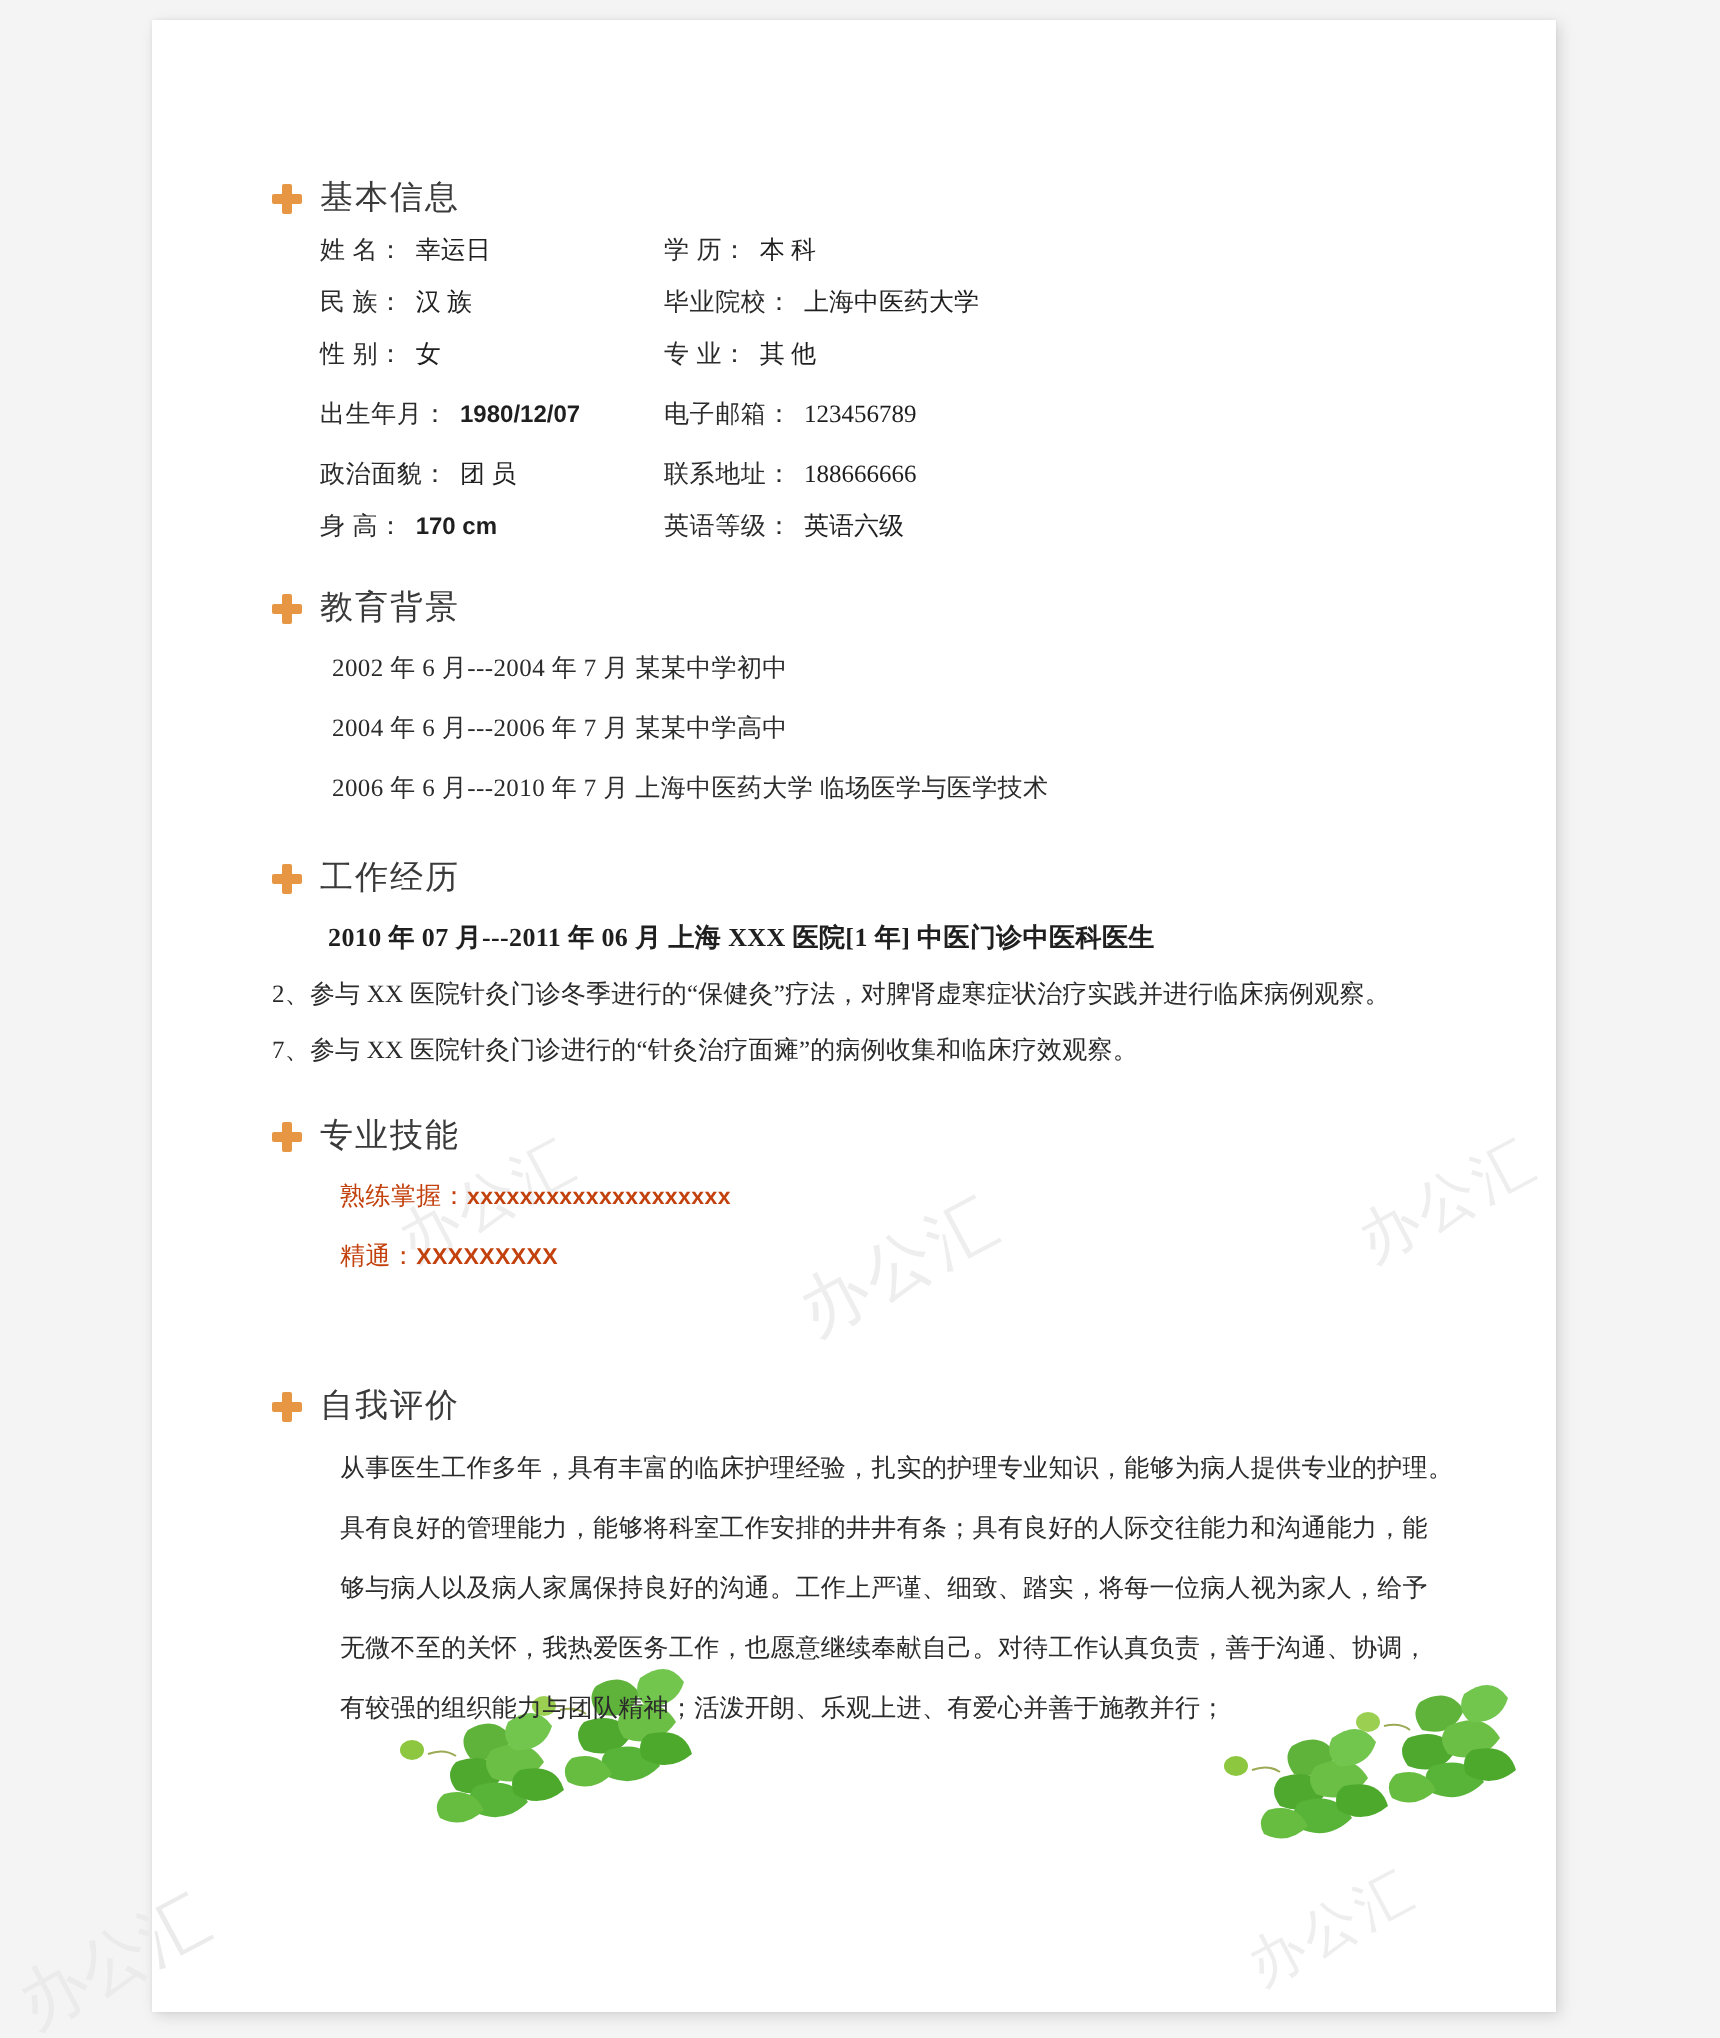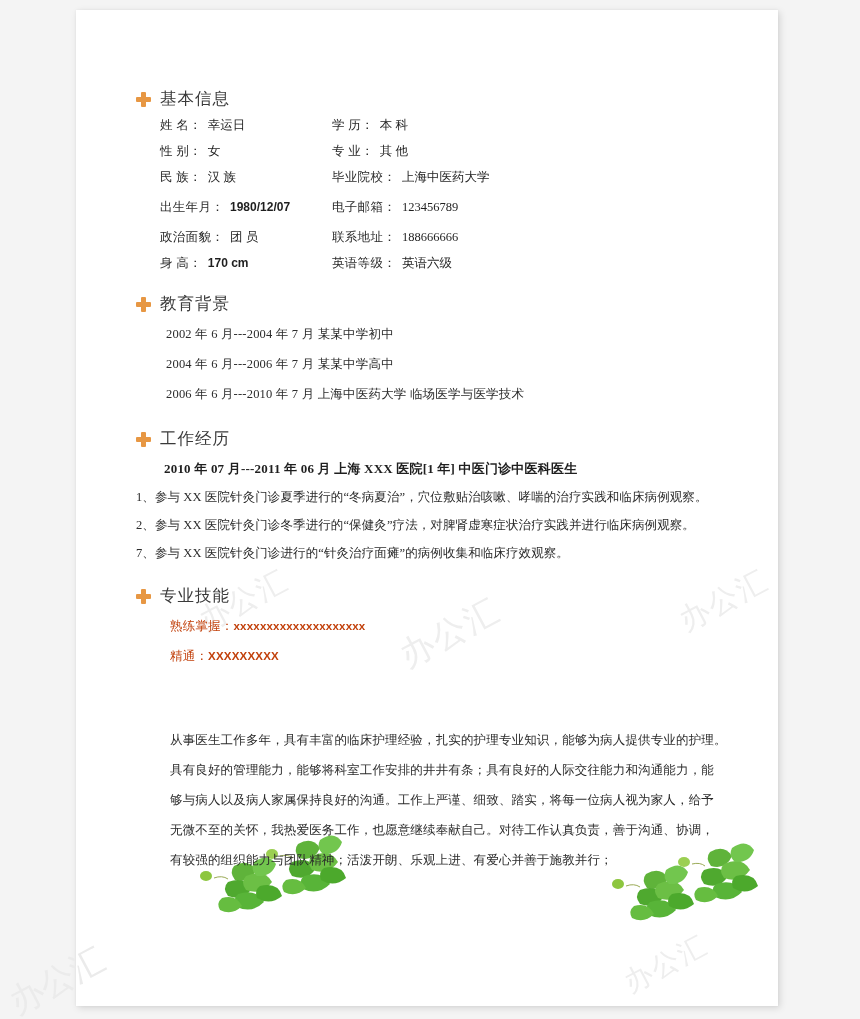--- a/index.html
+++ b/index.html
@@ -231,37 +231,37 @@
             <span class="bi-value serif-num">幸运日</span>
           </div>
           <div class="bi-cell right">
             <span class="bi-label">学     历：</span>
             <span class="bi-value serif-num">本 科</span>
           </div>
         </div>
 
         <div class="bi-row">
           <div class="bi-cell left">
+            <span class="bi-label">民     族：</span>
+            <span class="bi-value serif-num">汉 族</span>
+          </div>
+          <div class="bi-cell right">
+            <span class="bi-label">毕业院校：</span>
+            <span class="bi-value serif-num">上海中医药大学</span>
+          </div>
+        </div>
+
+        <div class="bi-row">
+          <div class="bi-cell left">
             <span class="bi-label">性     别：</span>
             <span class="bi-value serif-num">女</span>
           </div>
           <div class="bi-cell right">
             <span class="bi-label">专     业：</span>
             <span class="bi-value serif-num">其 他</span>
-          </div>
-        </div>
-
-        <div class="bi-row">
-          <div class="bi-cell left">
-            <span class="bi-label">民     族：</span>
-            <span class="bi-value serif-num">汉 族</span>
-          </div>
-          <div class="bi-cell right">
-            <span class="bi-label">毕业院校：</span>
-            <span class="bi-value serif-num">上海中医药大学</span>
           </div>
         </div>
 
         <div class="bi-row gap-top">
           <div class="bi-cell left">
             <span class="bi-label">出生年月：</span>
             <span class="bi-value sans">1980/12/07</span>
           </div>
           <div class="bi-cell right">
             <span class="bi-label">电子邮箱：</span>
@@ -310,21 +310,20 @@
 
     <div class="sec-gap-sm"></div>
 
     <div class="section">
       <div class="section-head">
         <span class="plus-icon"></span>
         <span class="section-title">工作经历</span>
       </div>
       <div class="work-list">
         <div class="work-header">2010 年 07 月---2011 年 06 月    上海 XXX 医院[1 年]    中医门诊中医科医生</div>
-        <div class="work-bullet">1、参与 XX 医院针灸门诊夏季进行的“冬病夏治”，穴位敷贴治咳嗽、哮喘的治疗实践和临床病例观察。</div>
         <div class="work-bullet">2、参与 XX 医院针灸门诊冬季进行的“保健灸”疗法，对脾肾虚寒症状治疗实践并进行临床病例观察。</div>
         <div class="work-bullet">7、参与 XX 医院针灸门诊进行的“针灸治疗面瘫”的病例收集和临床疗效观察。</div>
       </div>
     </div>
 
     <div class="sec-gap-sm"></div>
 
     <div class="section">
       <div class="section-head">
         <span class="plus-icon"></span>
@@ -336,20 +335,24 @@
         </div>
         <div class="skill-line">
           <span>精通：</span><span class="skill-val">XXXXXXXXX</span>
         </div>
       </div>
     </div>
 
     <div class="sec-gap-lg"></div>
 
     <div class="section">
+      <div class="section-head">
+        <span class="plus-icon"></span>
+        <span class="section-title">自我评价</span>
+      </div>
       <div class="eval-list">
         <div class="eval-line">从事医生工作多年，具有丰富的临床护理经验，扎实的护理专业知识，能够为病人提供专业的护理。</div>
         <div class="eval-line">具有良好的管理能力，能够将科室工作安排的井井有条；具有良好的人际交往能力和沟通能力，能</div>
         <div class="eval-line">够与病人以及病人家属保持良好的沟通。工作上严谨、细致、踏实，将每一位病人视为家人，给予</div>
         <div class="eval-line">无微不至的关怀，我热爱医务工作，也愿意继续奉献自己。对待工作认真负责，善于沟通、协调，</div>
         <div class="eval-line">有较强的组织能力与团队精神；活泼开朗、乐观上进、有爱心并善于施教并行；</div>
       </div>
     </div>
 
   </div>

